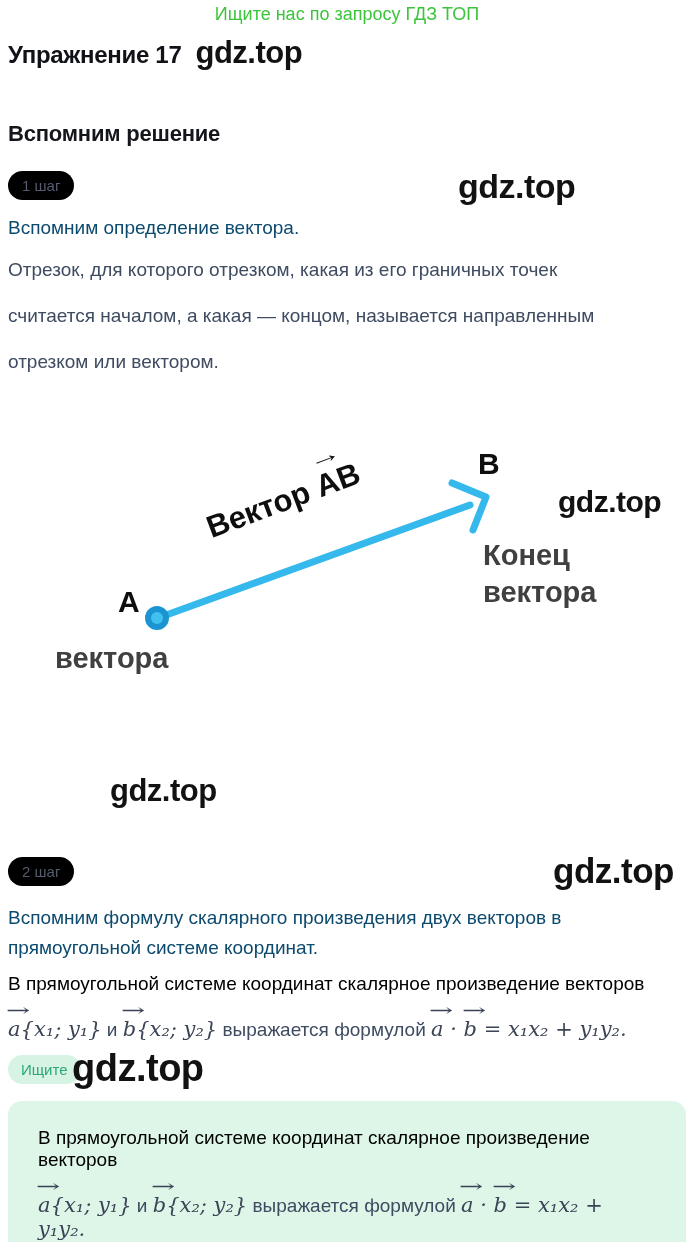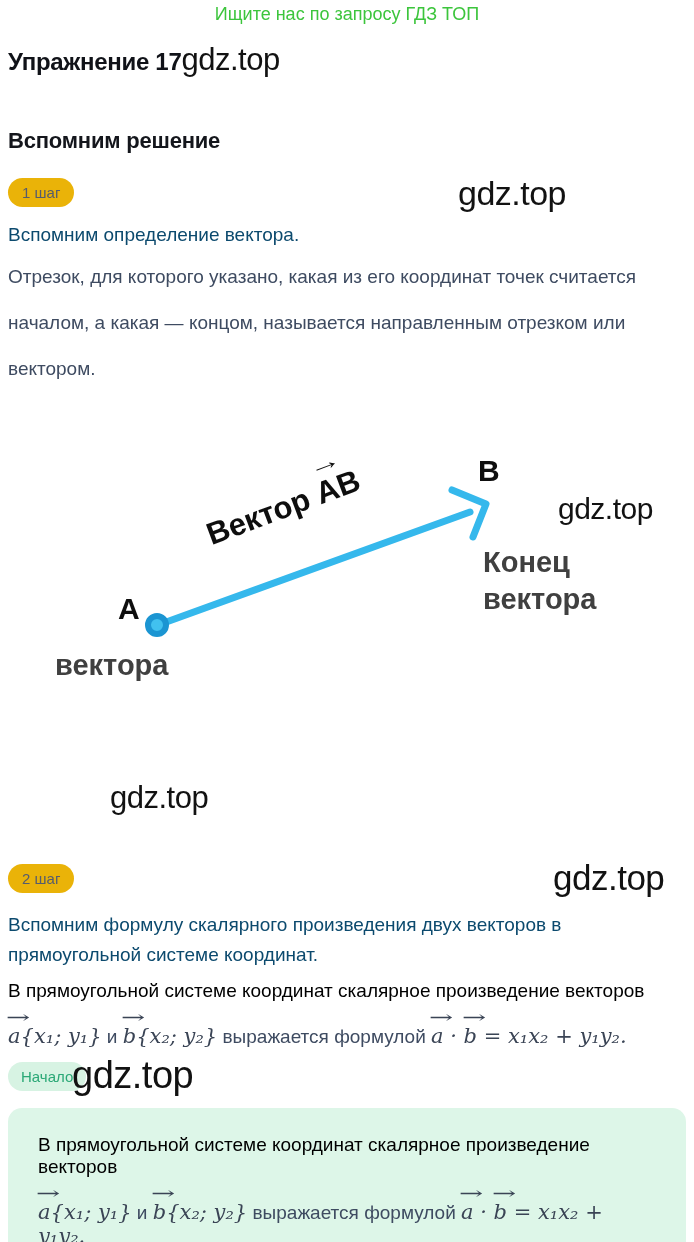--- a/index.html
+++ b/index.html
@@ -10,34 +10,34 @@
     color:#3e4b61;
   }
   .page { position:relative; width:694px; height:1058px; }
 
   .notice {
     padding-top:4px; text-align:center;
     font-size:18px; color:#3cc53c;
   }
 
   .title-row {
-    margin:21px 0 0 8px; display:flex; align-items:center; 
+    margin:14px 0 0 8px; display:flex; align-items:center; gap:14px;
   }
   .page-title { font-size:24px; font-weight:700; color:#101218; letter-spacing:-0.3px; }
-  .wm { color:#121212; letter-spacing:-0.5px; font-weight:400; white-space:nowrap; }
+  .wm { color:#121212; letter-spacing:-0.5px; font-weight:700; white-space:nowrap; }
   .wm-title { font-size:31px; margin-top:-4px; }
 
   .section-heading {
     margin:50px 0 0 8px; font-size:22px; font-weight:700; color:#14161c;
     letter-spacing:-0.2px;
   }
 
   .step-row { position:relative; margin:24px 0 0 8px; height:34px; }
   .badge {
-    display:inline-block; background:#eab308; color:#565c6d;
+    display:inline-block; background:#000000; color:#565c6d;
     font-size:15px; padding:6px 14px; border-radius:16px;
   }
   .wm-step1 { position:absolute; left:450px; top:-4px; font-size:34px; }
 
   .hint { margin:8px 0 0 8px; font-size:19px; color:#0c4a6e; max-width:680px; line-height:30px; }
 
   .para {
     margin:4px 0 0 8px; font-size:19px; color:#3e4b61;
     max-width:634px; line-height:46px;
   }
@@ -111,21 +111,21 @@
 
   <div class="section-heading">Вспомним решение</div>
 
   <div class="step-row">
     <span class="badge">1 шаг</span>
     <span class="wm wm-step1">gdz.top</span>
   </div>
 
   <div class="hint">Вспомним определение вектора.</div>
 
-  <div class="para">Отрезок, для которого указано, какая из его координат точек считается началом, а какая — концом, называется направленным отрезком или вектором.</div>
+  <div class="para">Отрезок, для которого отрезком, какая из его граничных точек считается началом, а какая — концом, называется направленным отрезком или вектором.</div>
 
   <div class="diagram">
     <svg width="694" height="312" viewBox="0 0 694 312">
       <line x1="158" y1="185" x2="470" y2="72" stroke-width="7" stroke-linecap="round" stroke="#35b8ec"></line>
       <polyline points="452,50 486,64 473,97" fill="none" stroke-width="7" stroke-linecap="round" stroke-linejoin="round" stroke="#35b8ec"></polyline>
       <circle cx="157" cy="185" r="9" stroke-width="6" fill="#41c1ef" stroke="#1b95d2"></circle>
     </svg>
 
     <div class="diag-label pt-label lbl-a">A</div>
     <div class="diag-label pt-label lbl-b">B</div>
@@ -155,21 +155,21 @@
 
   <div class="hint" style="margin-top:12px;">Вспомним формулу скалярного произведения двух векторов в прямоугольной системе координат.</div>
 
   <div class="lead">В прямоугольной системе координат скалярное произведение векторов</div>
 
   <div class="formula">
     <span class="math vec"><span class="vec-arrow">→</span><span>a</span></span><span class="math">{x₁; y₁}</span><span class="plain"> и </span><span class="math vec"><span class="vec-arrow">→</span><span>b</span></span><span class="math">{x₂; y₂}</span><span class="plain"> выражается формулой </span><span class="math vec"><span class="vec-arrow">→</span><span>a</span></span><span class="math"> · </span><span class="math vec"><span class="vec-arrow">→</span><span>b</span></span><span class="math"> = x₁x₂ + y₁y₂.</span>
   </div>
 
   <div class="answer-row">
-    <span class="badge-answer">Начало</span>
+    <span class="badge-answer">Ищите</span>
     <span class="wm wm-answer">gdz.top</span>
   </div>
 
   <div class="answer-box">
     <div class="lead">В прямоугольной системе координат скалярное произведение векторов</div>
     <div class="formula">
       <span class="math vec"><span class="vec-arrow">→</span><span>a</span></span><span class="math">{x₁; y₁}</span><span class="plain"> и </span><span class="math vec"><span class="vec-arrow">→</span><span>b</span></span><span class="math">{x₂; y₂}</span><span class="plain"> выражается формулой </span><span class="math vec"><span class="vec-arrow">→</span><span>a</span></span><span class="math"> · </span><span class="math vec"><span class="vec-arrow">→</span><span>b</span></span><span class="math"> = x₁x₂ + y₁y₂.</span>
     </div>
   </div>
 

